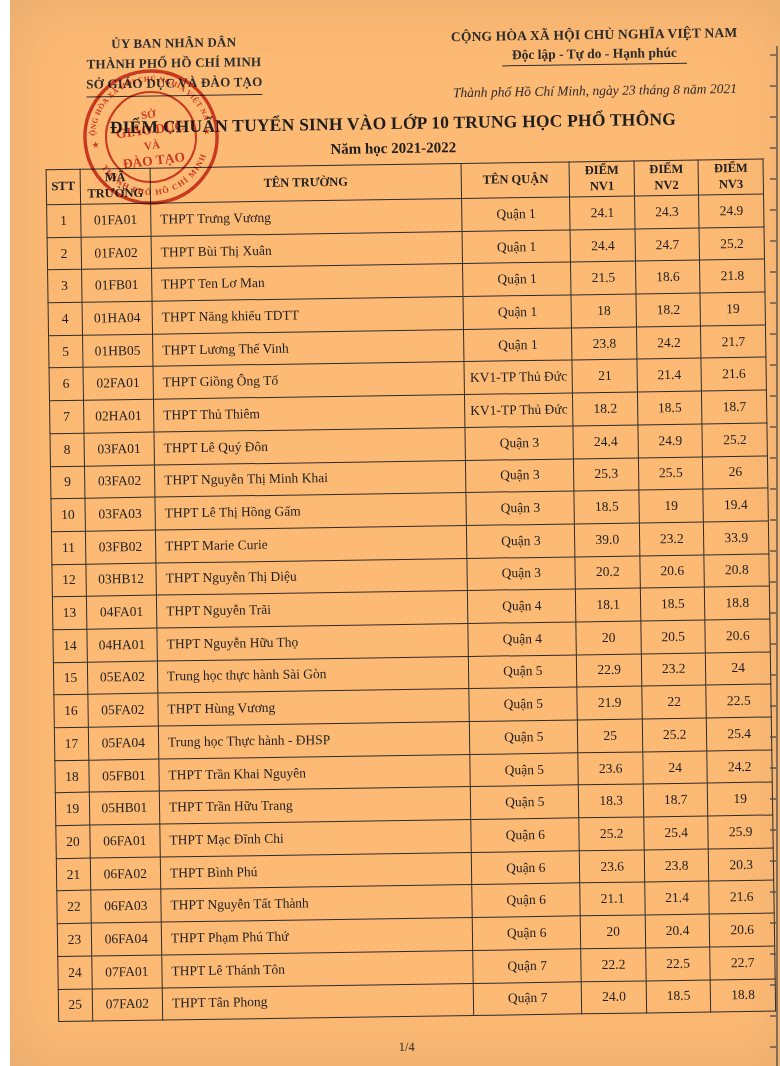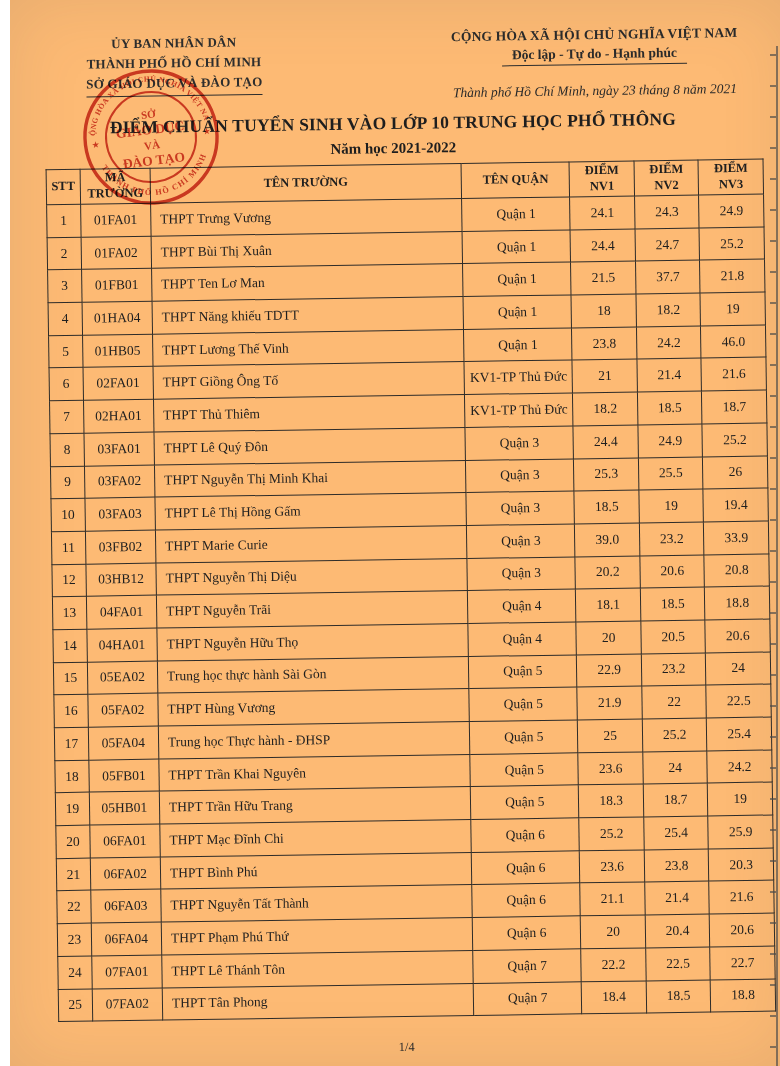--- a/index.html
+++ b/index.html
@@ -146,40 +146,40 @@
             <td>24.4</td>
             <td>24.7</td>
             <td>25.2</td>
           </tr>
           <tr>
             <td>3</td>
             <td>01FB01</td>
             <td class="name">THPT Ten Lơ Man</td>
             <td>Quận 1</td>
             <td>21.5</td>
-            <td>37.7</td>
+            <td>18.6</td>
             <td>21.8</td>
           </tr>
           <tr>
             <td>4</td>
             <td>01HA04</td>
             <td class="name">THPT Năng khiếu TDTT</td>
             <td>Quận 1</td>
             <td>18</td>
             <td>18.2</td>
             <td>19</td>
           </tr>
           <tr>
             <td>5</td>
             <td>01HB05</td>
             <td class="name">THPT Lương Thế Vinh</td>
             <td>Quận 1</td>
             <td>23.8</td>
             <td>24.2</td>
-            <td>46.0</td>
+            <td>21.7</td>
           </tr>
           <tr>
             <td>6</td>
             <td>02FA01</td>
             <td class="name">THPT Giồng Ông Tố</td>
             <td>KV1-TP Thủ Đức</td>
             <td>21</td>
             <td>21.4</td>
             <td>21.6</td>
           </tr>
@@ -343,21 +343,21 @@
             <td>Quận 7</td>
             <td>22.2</td>
             <td>22.5</td>
             <td>22.7</td>
           </tr>
           <tr>
             <td>25</td>
             <td>07FA02</td>
             <td class="name">THPT Tân Phong</td>
             <td>Quận 7</td>
-            <td>18.4</td>
+            <td>24.0</td>
             <td>18.5</td>
             <td>18.8</td>
           </tr>
         </tbody>
     </table>
 
     <div class="page-number">1/4</div>
   </div>
 
   <svg class="stamp" viewBox="0 0 142 142">

